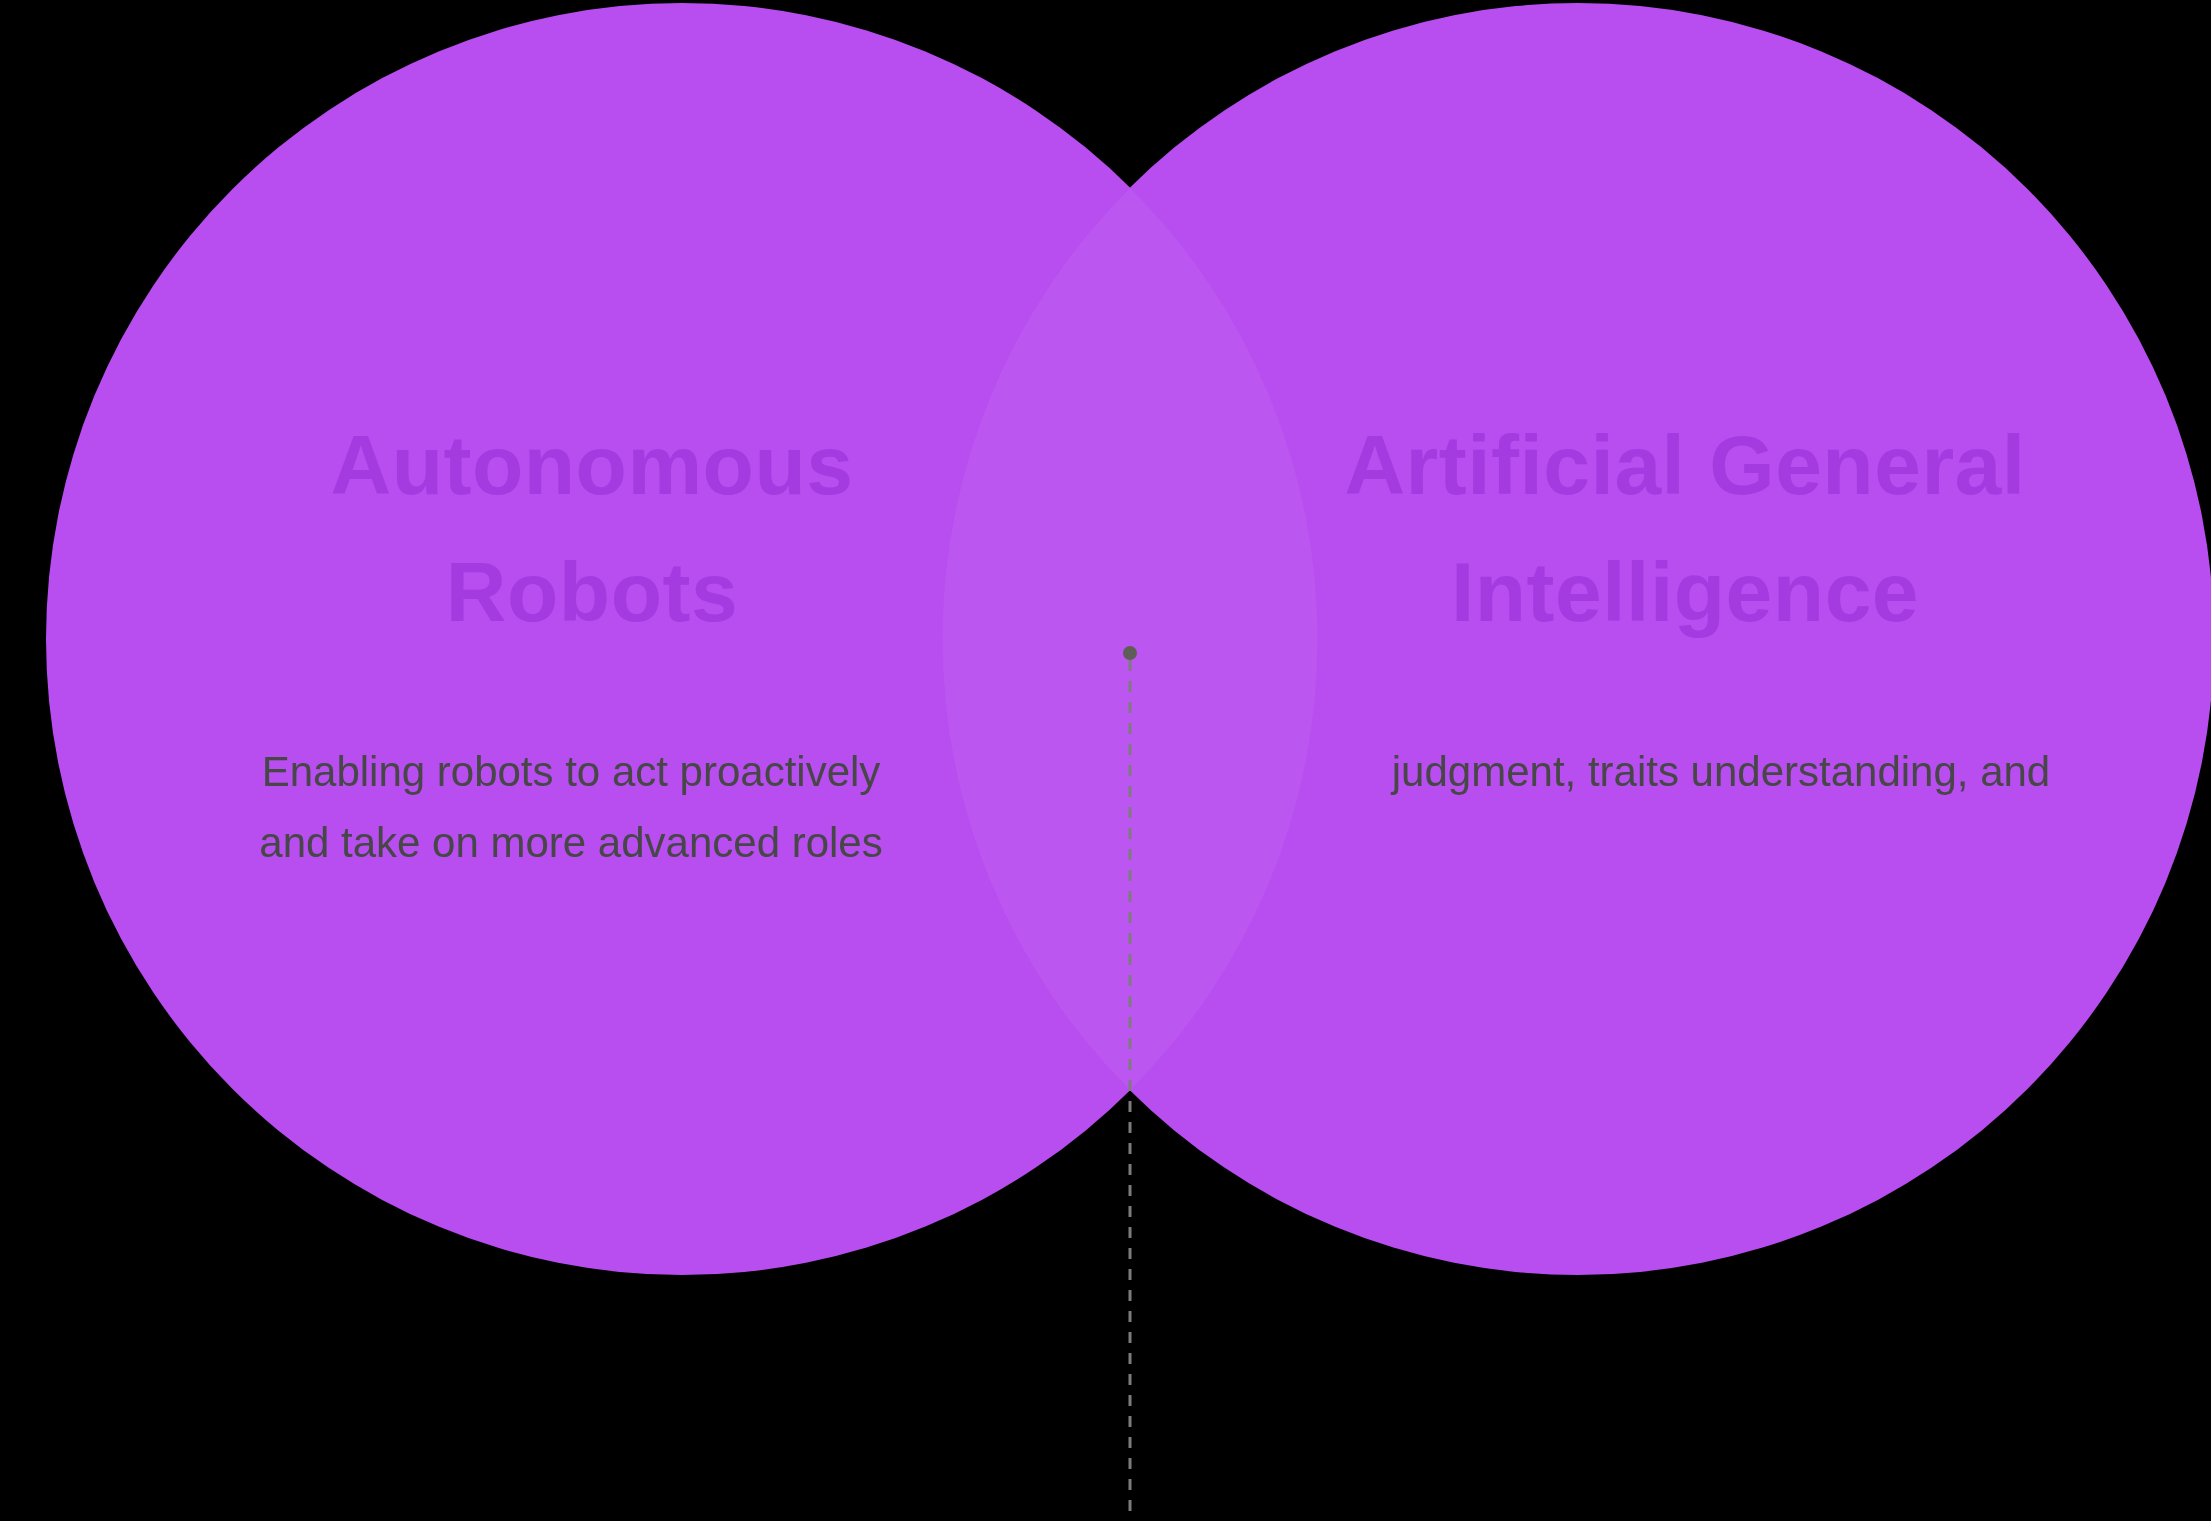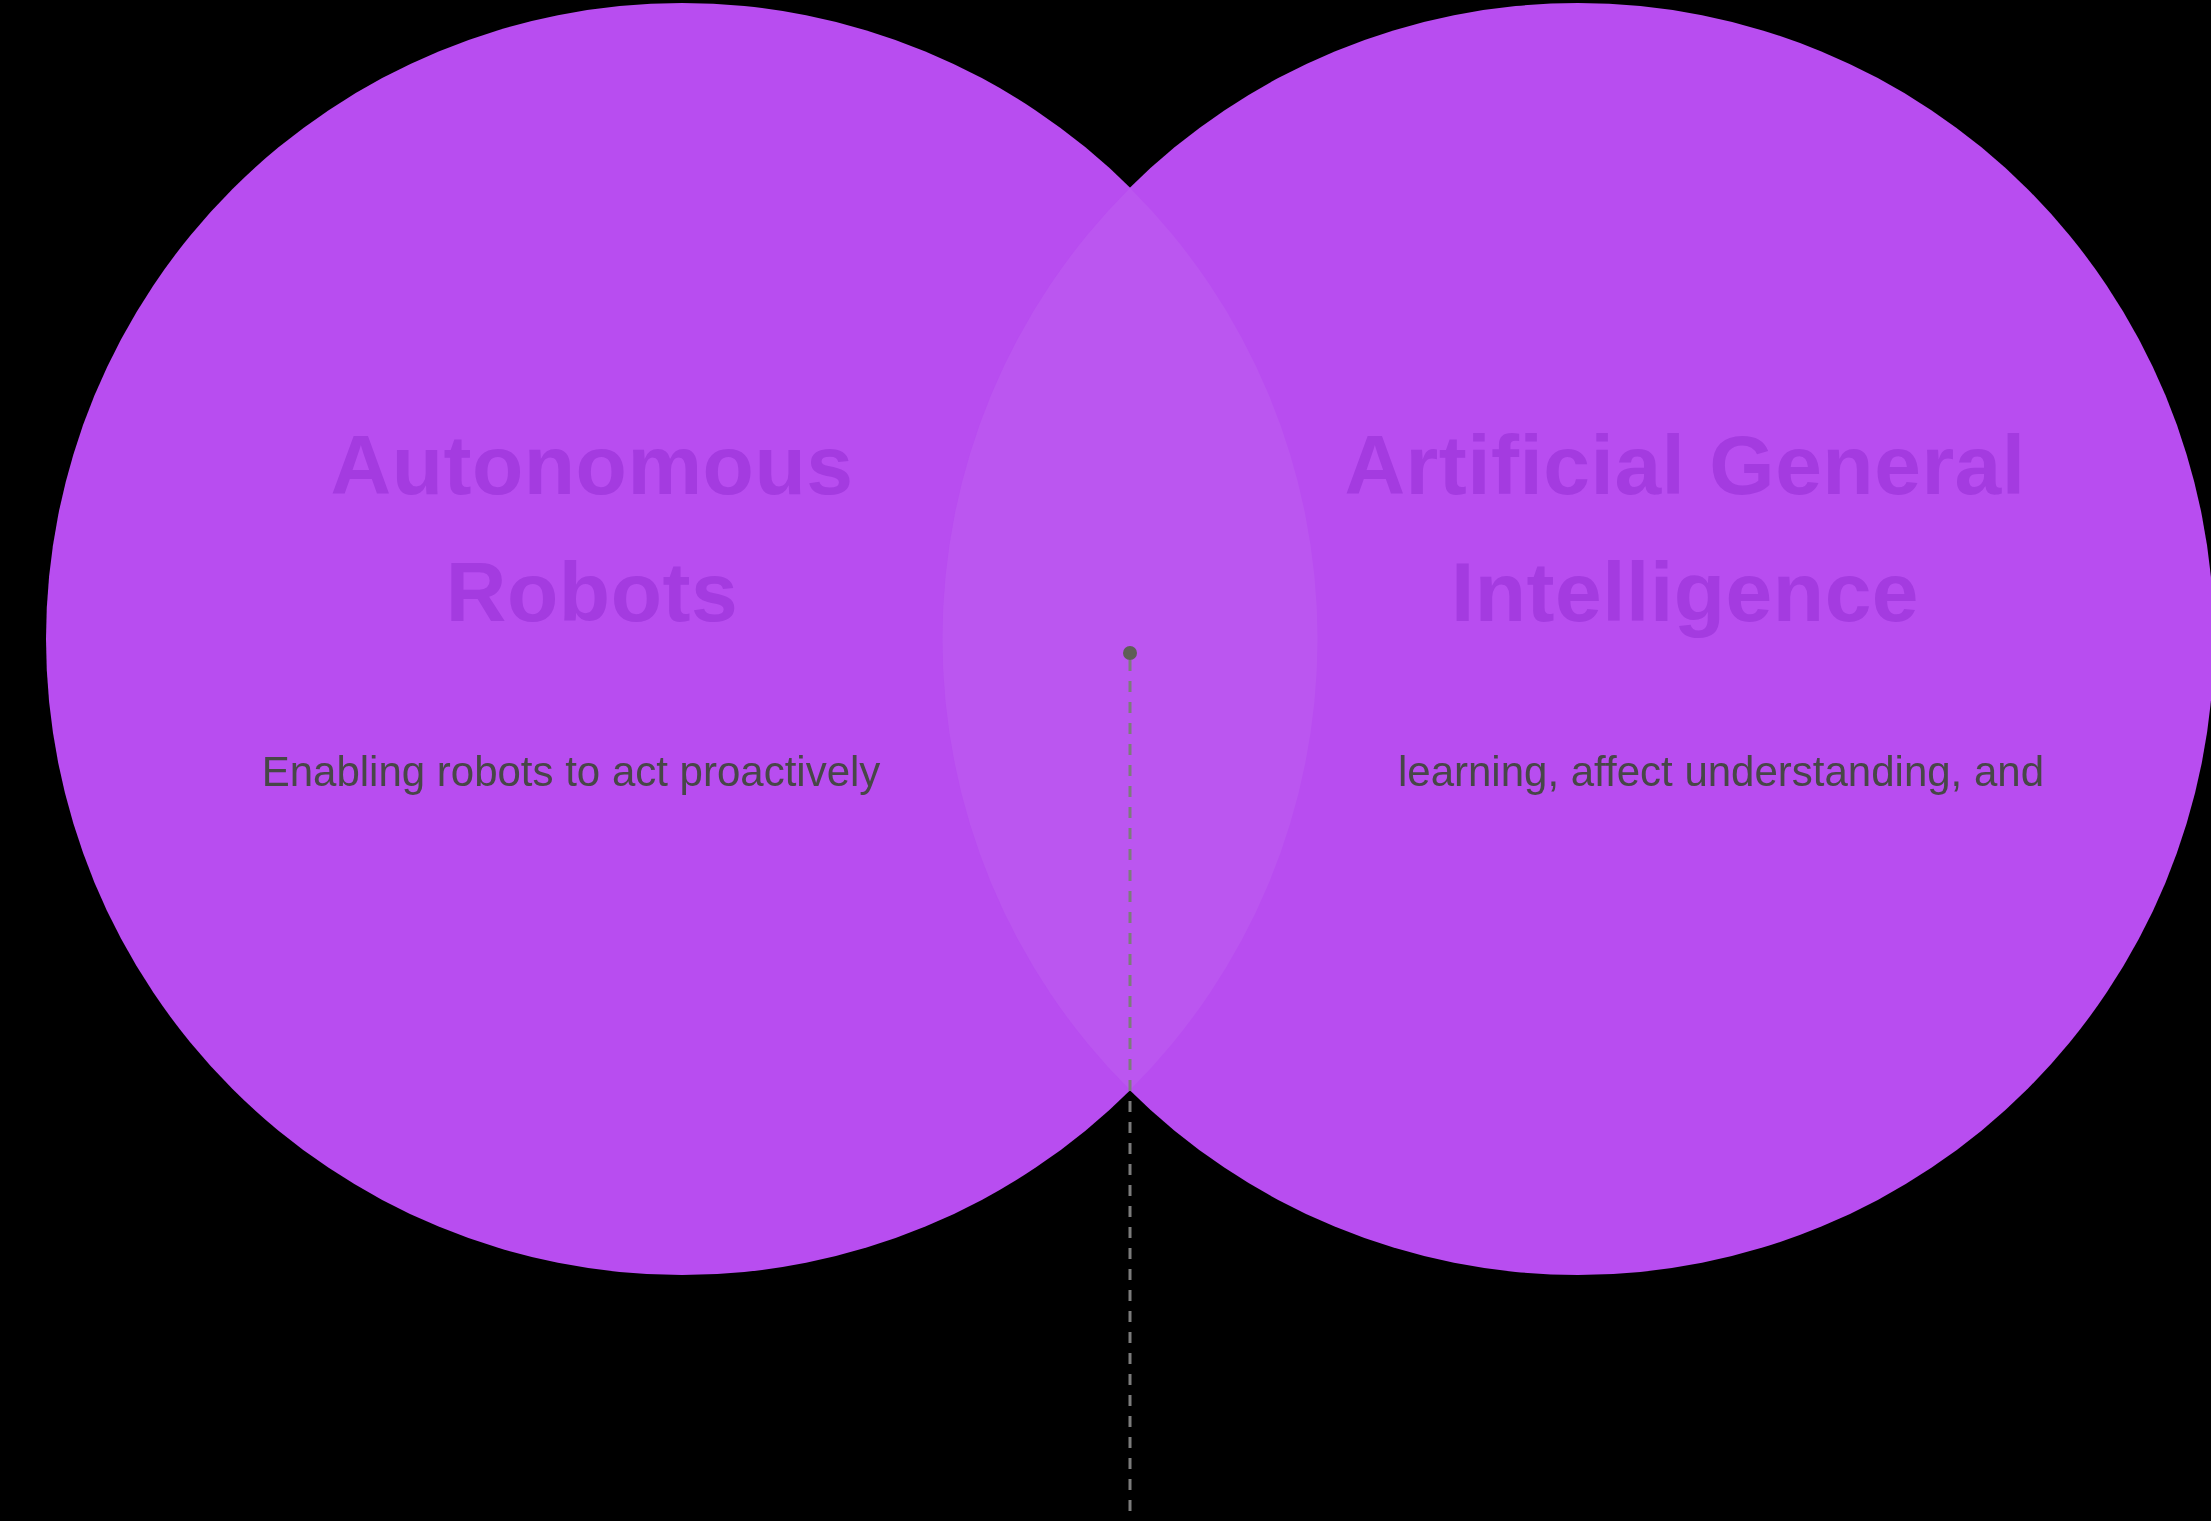--- a/index.html
+++ b/index.html
@@ -70,19 +70,20 @@
     <div>Robots</div>
   </div>
 
   <div class="circle-title right">
     <div>Artificial General</div>
     <div>Intelligence</div>
   </div>
 
   <div class="circle-subtitle left">
     <div>Enabling robots to act proactively</div>
+    <div>and take on more advanced roles</div>
   </div>
 
   <div class="circle-subtitle right">
-    <div>learning, affect understanding, and</div>
+    <div>judgment, traits understanding, and</div>
   </div>
 
 </div>
 
 </body></html>

